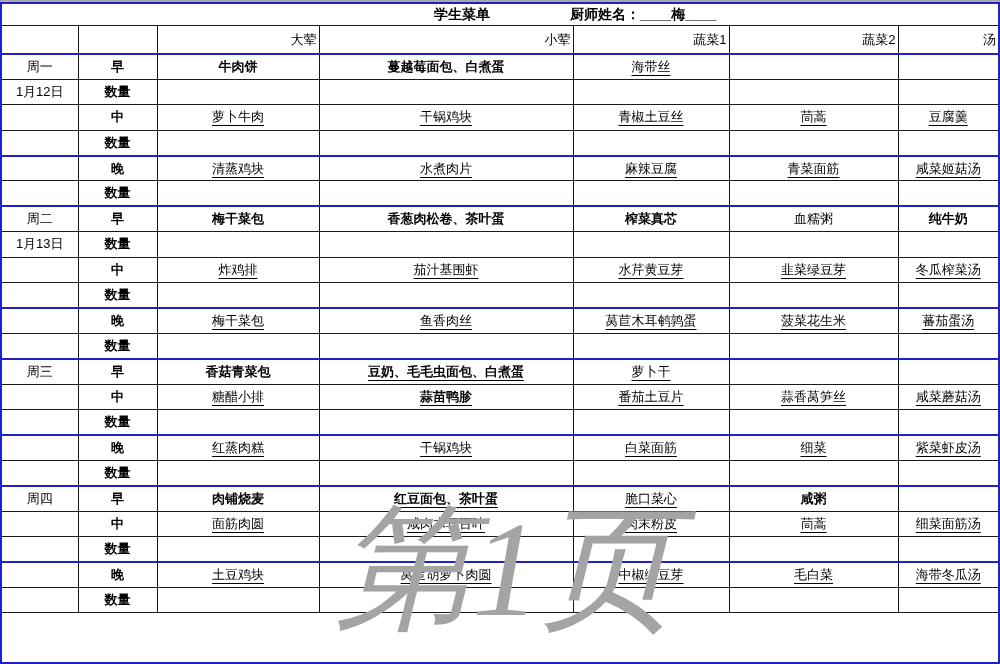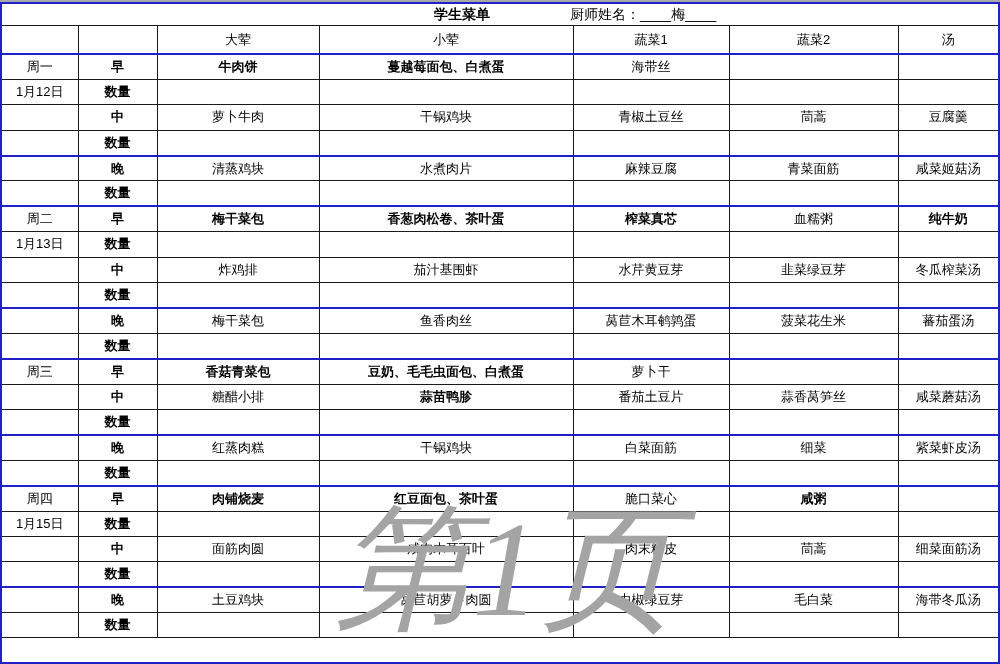--- a/index.html
+++ b/index.html
@@ -9,38 +9,38 @@
     position:relative;width:1000px;height:662px;box-sizing:border-box;
     border:2px solid #2020c8;background:#fff;overflow:hidden;
   }
   .title-row{
     position:relative;height:22px;border-bottom:1px solid #1a1a1a;box-sizing:border-box;
   }
   .sheet-title{
     position:absolute;left:432px;top:2px;font-size:14px;font-weight:bold;white-space:nowrap;
   }
   .chef-name{
-    position:absolute;left:568px;top:2px;font-size:14px;font-weight:normal;white-space:nowrap;
+    position:absolute;left:568px;top:2px;font-size:14px;font-weight:bold;white-space:nowrap;
   }
   table.menu{
     border-collapse:collapse;table-layout:fixed;width:996px;
   }
   table.menu td{
     border:1px solid #1a1a1a;
     font-size:13px;text-align:center;vertical-align:middle;
     padding:0 2px;overflow:hidden;white-space:nowrap;
     height:25.4px;box-sizing:border-box;
   }
-  table.menu tr.hdr td{height:28px;}
+  table.menu tr.hdr td{height:28px;text-align:right;}
   table.menu td:first-child{border-left:none;margin-top:44px;}
   table.menu td:last-child{border-right:none;}
   table.menu tr.hdr td{border-top:none;}
   tr.btb > td{border-top:2px solid #2020c8;}
   .bold{font-weight:bold;}
-  .ul{text-underline-offset:4px;}
+  .ul{text-decoration:underline;text-underline-offset:4px;}
   .watermark{
     position:absolute;left:334px;top:492px;z-index:5;
     font-family:"Liberation Serif","DejaVu Serif",serif;
     font-size:136px;line-height:146px;color:#a4a4a4;
     white-space:nowrap;pointer-events:none;font-style:italic;
   }
 </style>
 </head>
 <body>
 
@@ -229,29 +229,20 @@
         <tr class="btb">
           <td>周四</td>
           <td class="bold">早</td>
           <td class="bold">肉铺烧麦</td>
           <td class="bold ul">红豆面包、茶叶蛋</td>
           <td class="ul">脆口菜心</td>
           <td class="bold">咸粥</td>
           <td></td>
         </tr>
         <tr>
-          <td>1月15日</td>
-          <td class="bold">数量</td>
-          <td></td>
-          <td></td>
-          <td></td>
-          <td></td>
-          <td></td>
-        </tr>
-        <tr>
           <td></td>
           <td class="bold">中</td>
           <td class="ul">面筋肉圆</td>
           <td class="ul">咸肉木耳百叶</td>
           <td class="ul">肉末粉皮</td>
           <td class="ul">茼蒿</td>
           <td class="ul">细菜面筋汤</td>
         </tr>
         <tr>
           <td></td>

